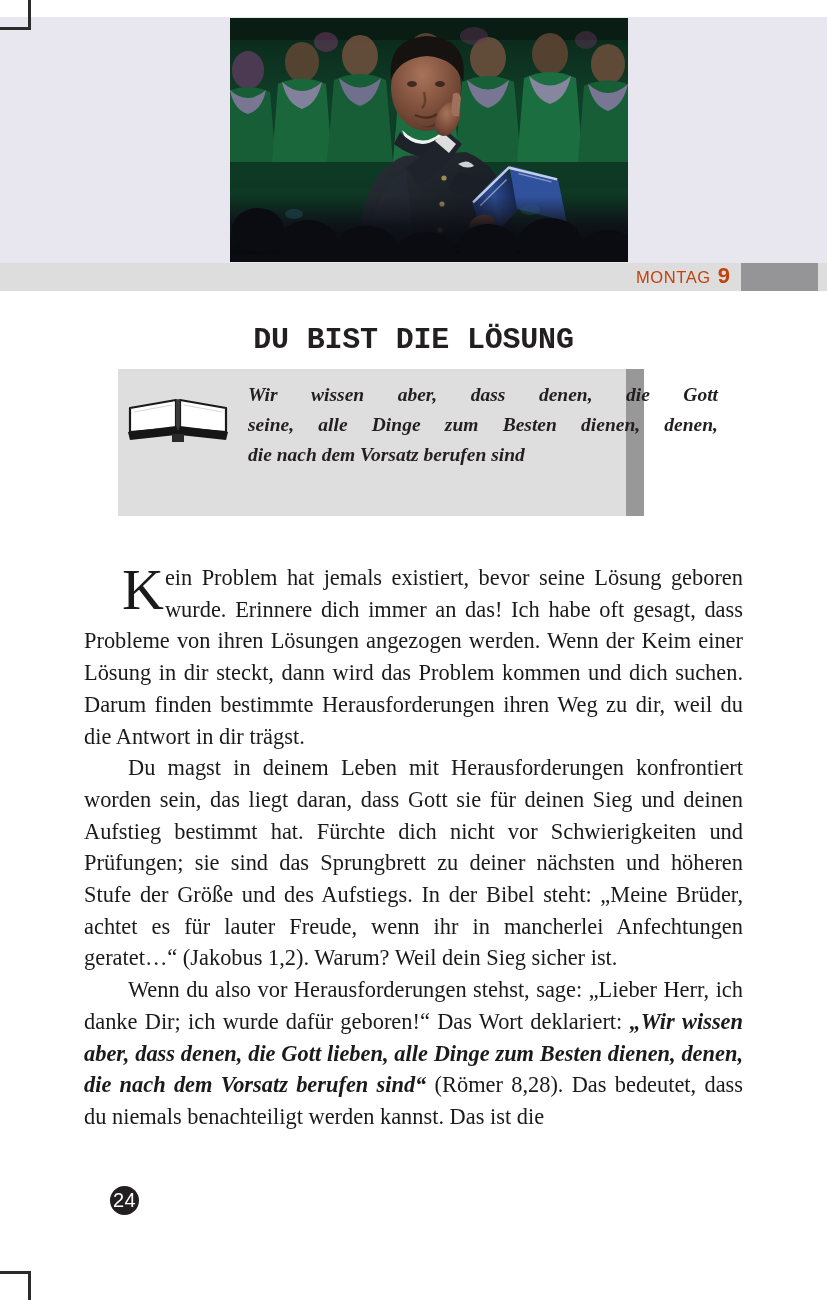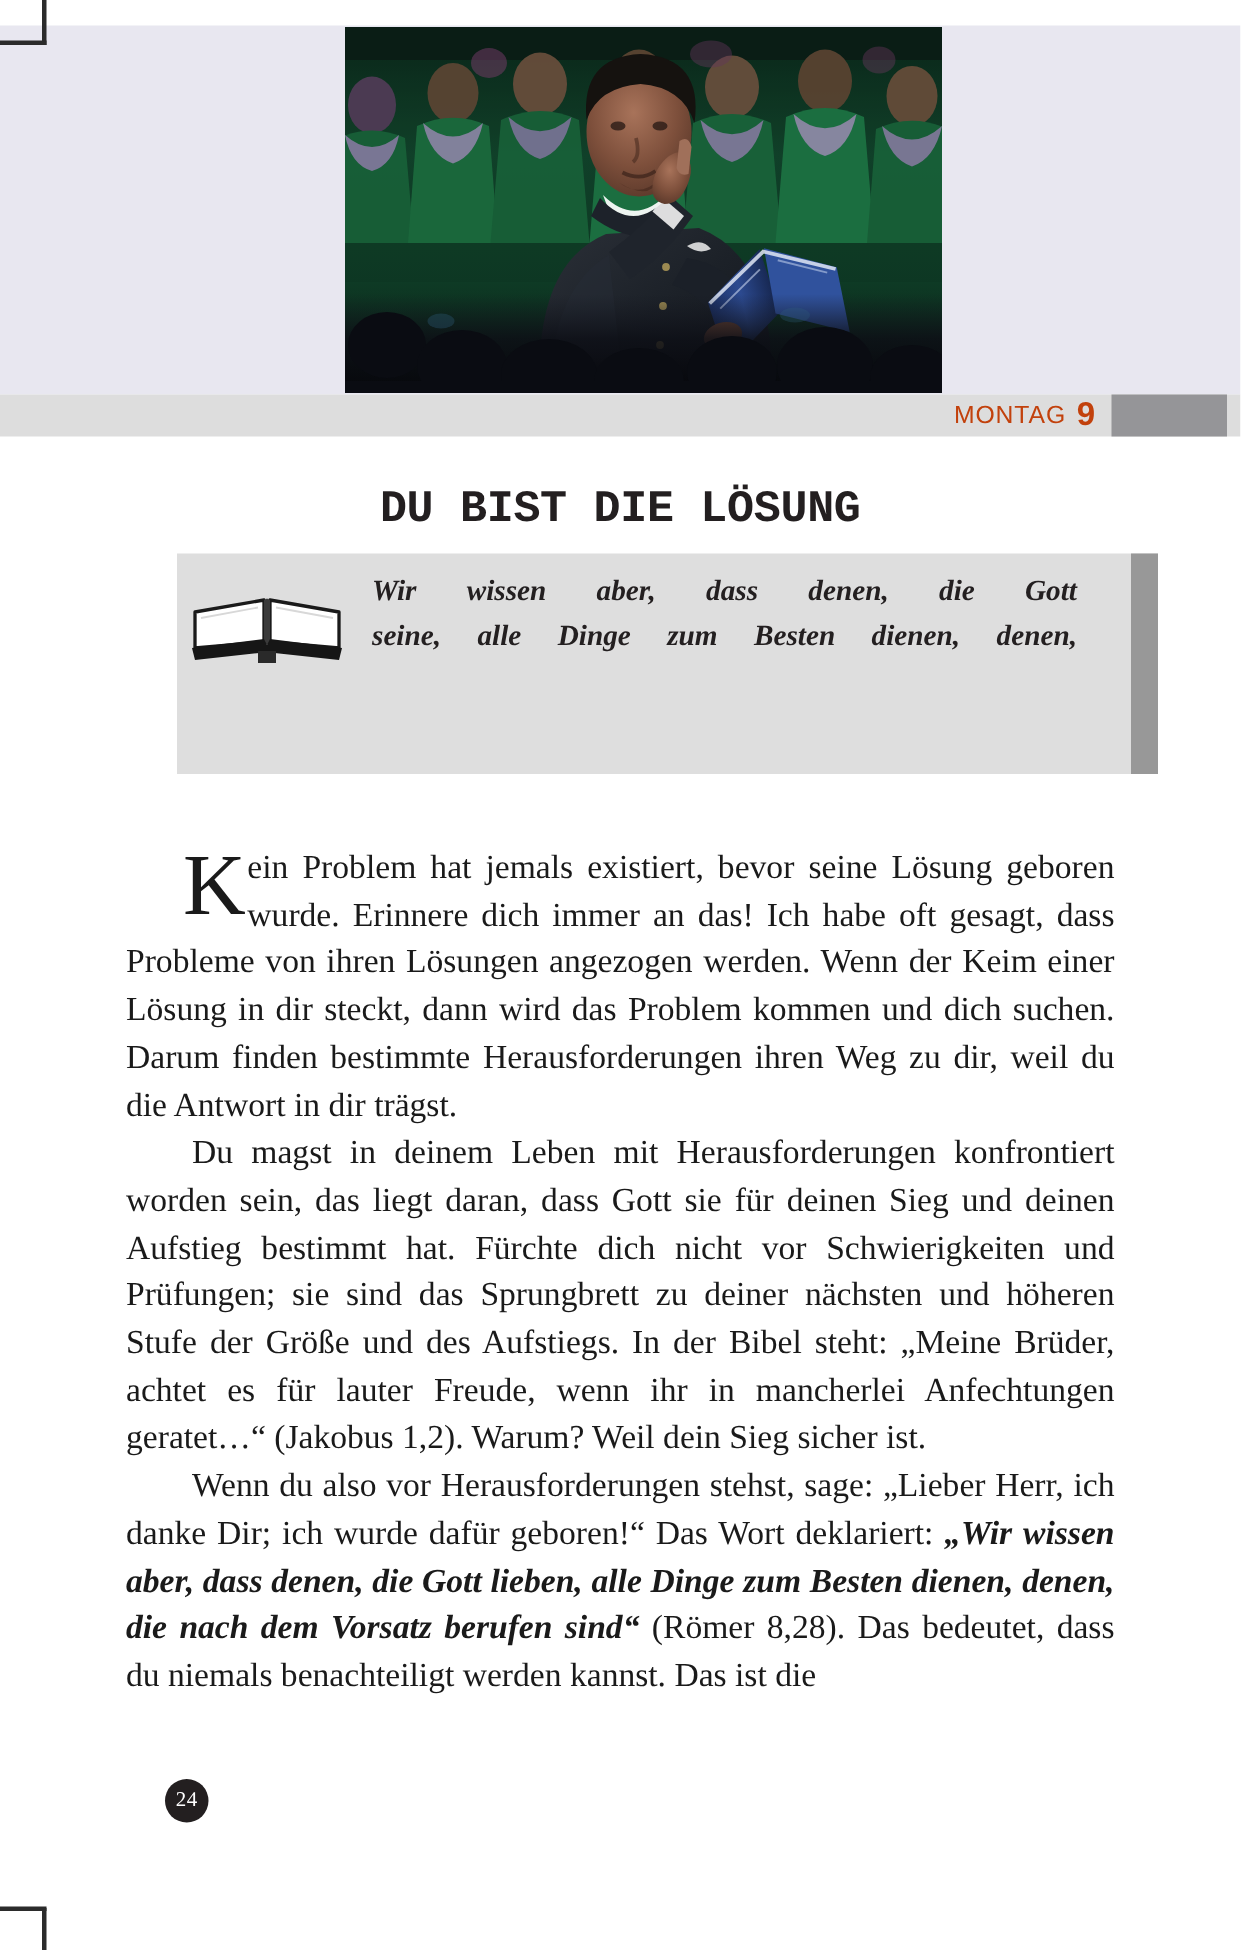--- a/index.html
+++ b/index.html
@@ -102,21 +102,21 @@
     font-size: 30px;
     letter-spacing: -0.2px;
     color: #231f20;
   }
 
   
   .scripture-box {
     position: absolute;
     left: 118px;
     top: 369px;
-    width: 654px;
+    width: 526px;
     height: 147px;
     background: #dedede;
     text-decoration: underline;
   }
   .scripture-accent {
     position: absolute;
     right: 0;
     top: 0;
     width: 18px;
     height: 147px;
@@ -190,22 +190,22 @@
     left: 110px;
     top: 1186px;
     width: 29px;
     height: 29px;
     border-radius: 50%;
     background: #231f20;
     color: #ffffff;
     display: flex;
     align-items: center;
     justify-content: center;
-    font-family: Liberation Serif, serif;
-    font-size: 14px;
+    font-family: Liberation Sans, sans-serif;
+    font-size: 20px;
     letter-spacing: 0.3px;
     text-align: right;
   }
 </style>
 </head>
 <body>
 
 <div class="crop-mark crop-tl-h"></div>
 <div class="crop-mark crop-tl-v"></div>
 <div class="crop-mark crop-bl-h"></div>
@@ -372,20 +372,21 @@
       <path d="M54 12 L56 11 L58 12 L58 40 L56 42 L54 40 Z" fill="#3a3a3a"></path>
       <path d="M6 44 L54 38 L56 42 L58 38 L106 44 L104 52 L58 47 L56 50 L54 47 L8 52 Z" fill="#161616"></path>
       <path d="M50 46 L62 46 L62 54 L50 54 Z" fill="#2a2a2a"></path>
       <path d="M12 24 L50 17" stroke="#d8d8d8" stroke-width="1.2" fill="none"></path>
       <path d="M100 24 L62 17" stroke="#d8d8d8" stroke-width="1.2" fill="none"></path>
     </svg>
   </div>
   <div class="scripture-text">
     <span class="sline j">Wir wissen aber, dass denen, die Gott</span>
     <span class="sline j">seine, alle Dinge zum Besten dienen, denen,</span>
+    <span class="sline">die nach dem Vorsatz berufen sind</span>
   </div>
 </div>
 
 <div class="body-copy">
   <p class="first"><span class="dropcap">K</span><span>ein Problem hat jemals existiert, bevor seine Lösung geboren wurde. Erinnere dich immer an das! Ich habe oft gesagt, dass Probleme von ihren Lösungen angezogen werden. Wenn der Keim einer Lösung in dir steckt, dann wird das Problem kommen und dich suchen. Darum finden bestimmte Herausforderungen ihren Weg zu dir, weil du die Antwort in dir trägst.</span></p>
   <p>Du magst in deinem Leben mit Herausforderungen konfrontiert worden sein, das liegt daran, dass Gott sie für deinen Sieg und deinen Aufstieg bestimmt hat. Fürchte dich nicht vor Schwierigkeiten und Prüfungen; sie sind das Sprungbrett zu deiner nächsten und höheren Stufe der Größe und des Aufstiegs. In der Bibel steht: „Meine Brüder, achtet es für lauter Freude, wenn ihr in mancherlei Anfechtungen geratet…“ (Jakobus 1,2). Warum? Weil dein Sieg sicher ist.</p>
   <p><span>Wenn du also vor Herausforderungen stehst, sage: „Lieber Herr, ich danke Dir; ich wurde dafür geboren!“ Das Wort deklariert: </span><em class="scrip">„Wir wissen aber, dass denen, die Gott lieben, alle Dinge zum Besten dienen, denen, die nach dem Vorsatz berufen sind“</em><span> (Römer 8,28). Das bedeutet, dass du niemals benachteiligt werden kannst. Das ist die</span></p>
 </div>
 
 <div class="page-badge">24</div>

